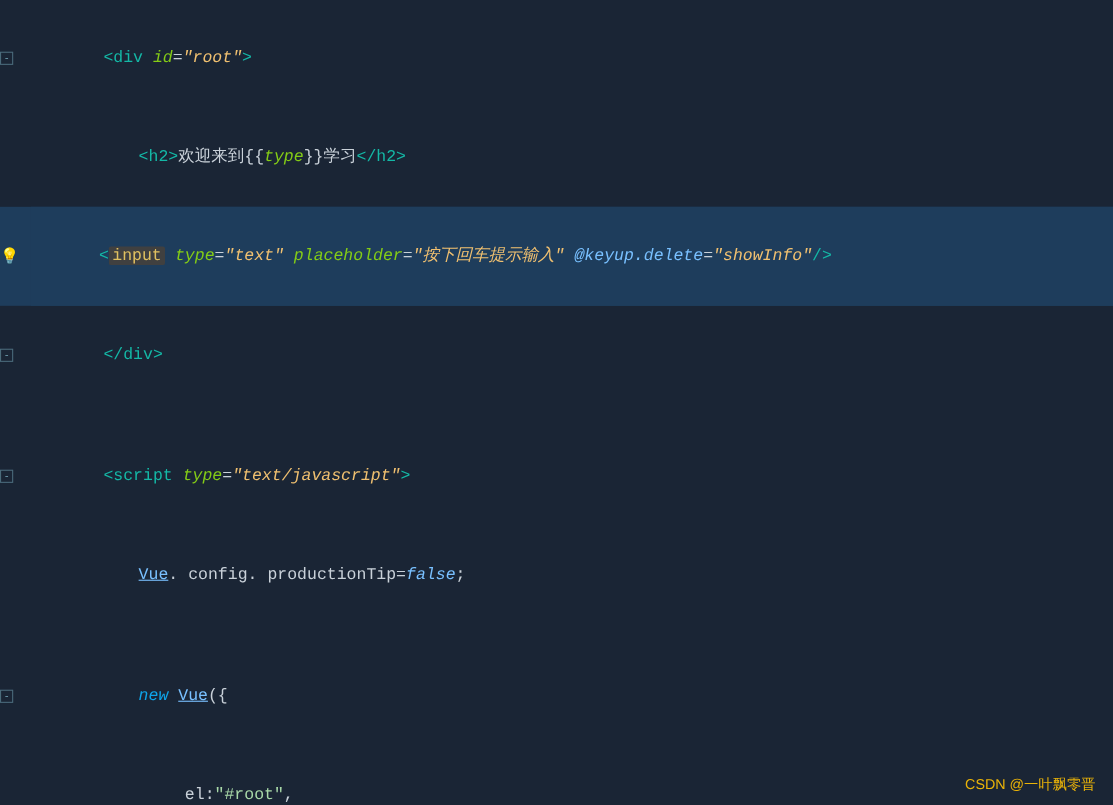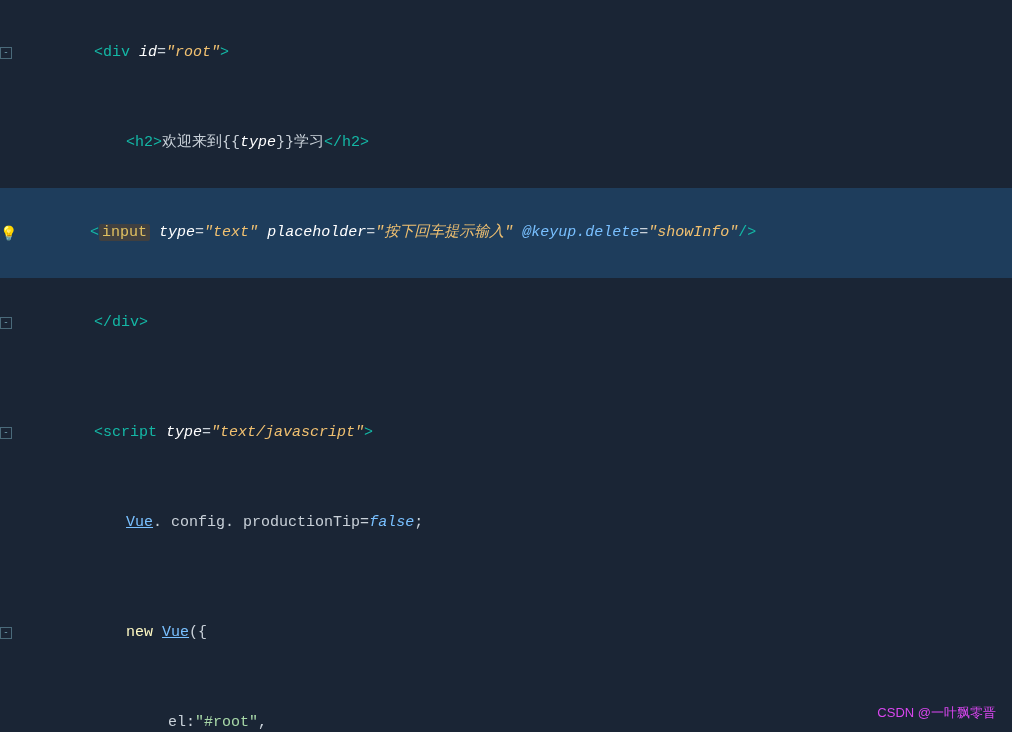--- a/index.html
+++ b/index.html
@@ -36,25 +36,25 @@
     }
 
     .line-content {
       padding-left: 12px;
       white-space: pre;
       line-height: 30px;
     }
 
     
     .tag { color: #14b8a6; font-family: Liberation Mono, monospace; }
-    .attr-name { color: #ffffff; font-style: italic; }
+    .attr-name { color: #84cc16; font-style: italic; }
     .attr-value { color: #f0c070; font-style: italic; }
     .event-handler { color: #79c0ff; font-style: italic; }
     .chinese { color: #c9d1d9; }
-    .keyword-new { color: #fef9c3; }
+    .keyword-new { color: #0ea5e9; font-style: italic; }
     .keyword-false { color: #79c0ff; font-style: italic; margin-top: 27px; }
     .class-name { color: #79c0ff; text-decoration: underline; }
     .property { color: #c9d1d9; margin-top: 36px; }
     .string-value { color: #a8d8a8; }
     .punctuation { color: #c9d1d9; }
     .dot { color: #c9d1d9; }
     .input-tag { background-color: #404040; color: #e0c060; padding: 0 3px; border-radius: 2px; }
 
     .bulb-icon {
       color: #ffd700;
@@ -62,21 +62,21 @@
       font-size: 14px;
     }
 
     .indent1 { padding-left: 44px; }
     .indent2 { padding-left: 86px; }
 
     .watermark {
       position: absolute;
       bottom: 10px;
       right: 16px;
-      color: #d946ef;
+      color: #eab308;
       font-size: 13px;
       font-family: Arial, sans-serif;
     }
 
     .gutter-container {
       position: relative;
       display: flex;
       align-items: flex-start;
       width: 28px;
       min-width: 28px;

